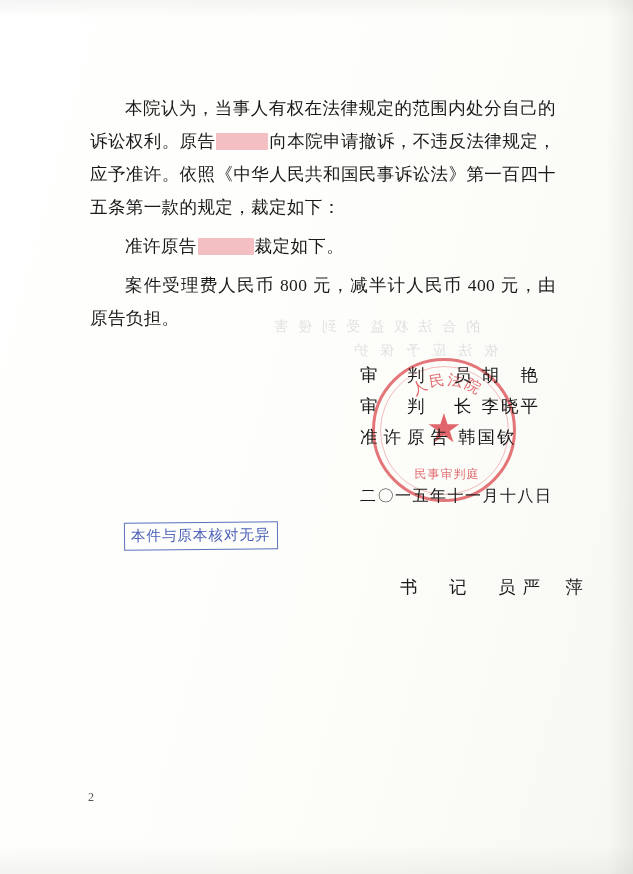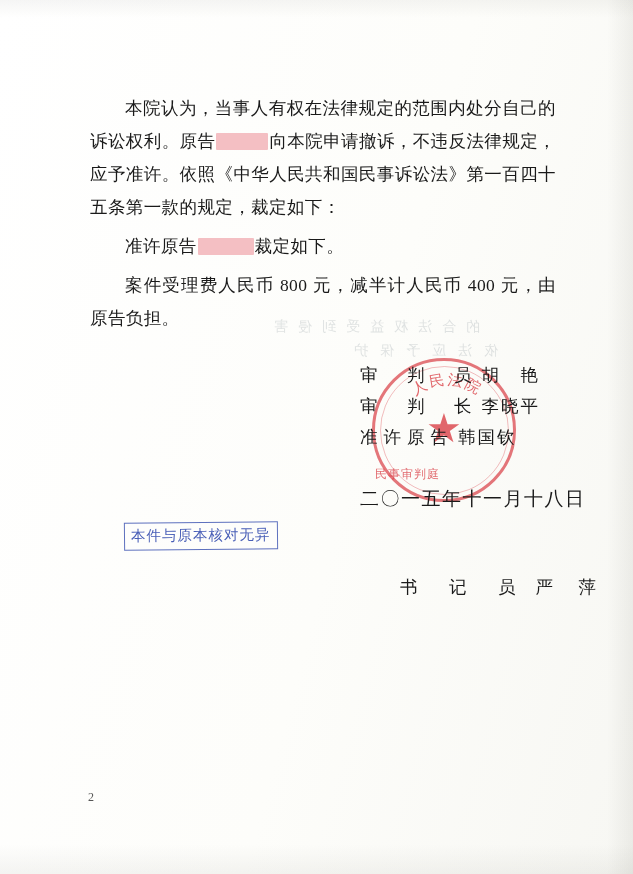--- a/index.html
+++ b/index.html
@@ -93,21 +93,21 @@
     letter-spacing: 6px;
   }
   .sign-line .name {
     letter-spacing: 2px;
     margin-left: 4px;
   }
   .date-line {
     position: absolute;
     left: 360px;
     top: 486px;
-    font-size: 19px;
+    font-size: 16px;
     letter-spacing: 1.5px;
     white-space: nowrap;
     z-index: 3;
   }
 
   
   .seal {
     position: absolute;
     left: 372px;
     top: 358px;
@@ -144,20 +144,21 @@
     fill: rgba(214, 40, 48, 0.80);
     font-family: "Liberation Serif", serif;
     font-size: 15px;
     letter-spacing: 2px;
   }
   .seal .bottom-text {
     position: absolute;
     left: 0;
     bottom: 16px;
     width: 144px;
+    text-align: center;
     color: rgba(214, 40, 48, 0.78);
     font-size: 12px;
     letter-spacing: 1px;
   }
 
   
   .blue-stamp {
     position: absolute;
     left: 124px;
     top: 522px;
@@ -173,21 +174,21 @@
 
   .clerk-line {
     position: absolute;
     left: 360px;
     top: 575px;
     font-size: 17.5px;
     letter-spacing: 1px;
     white-space: nowrap;
   }
   .clerk-line .role { letter-spacing: 7px; margin-left: 40px; }
-  .clerk-line .name { letter-spacing: 4px; margin-left: 13px; }
+  .clerk-line .name { letter-spacing: 4px; margin-left: 0; }
 
   .page-number {
     position: absolute;
     left: 88px;
     top: 790px;
     font-size: 12px;
     color: #555;
     font-family: "Liberation Serif", serif;
   }
 

